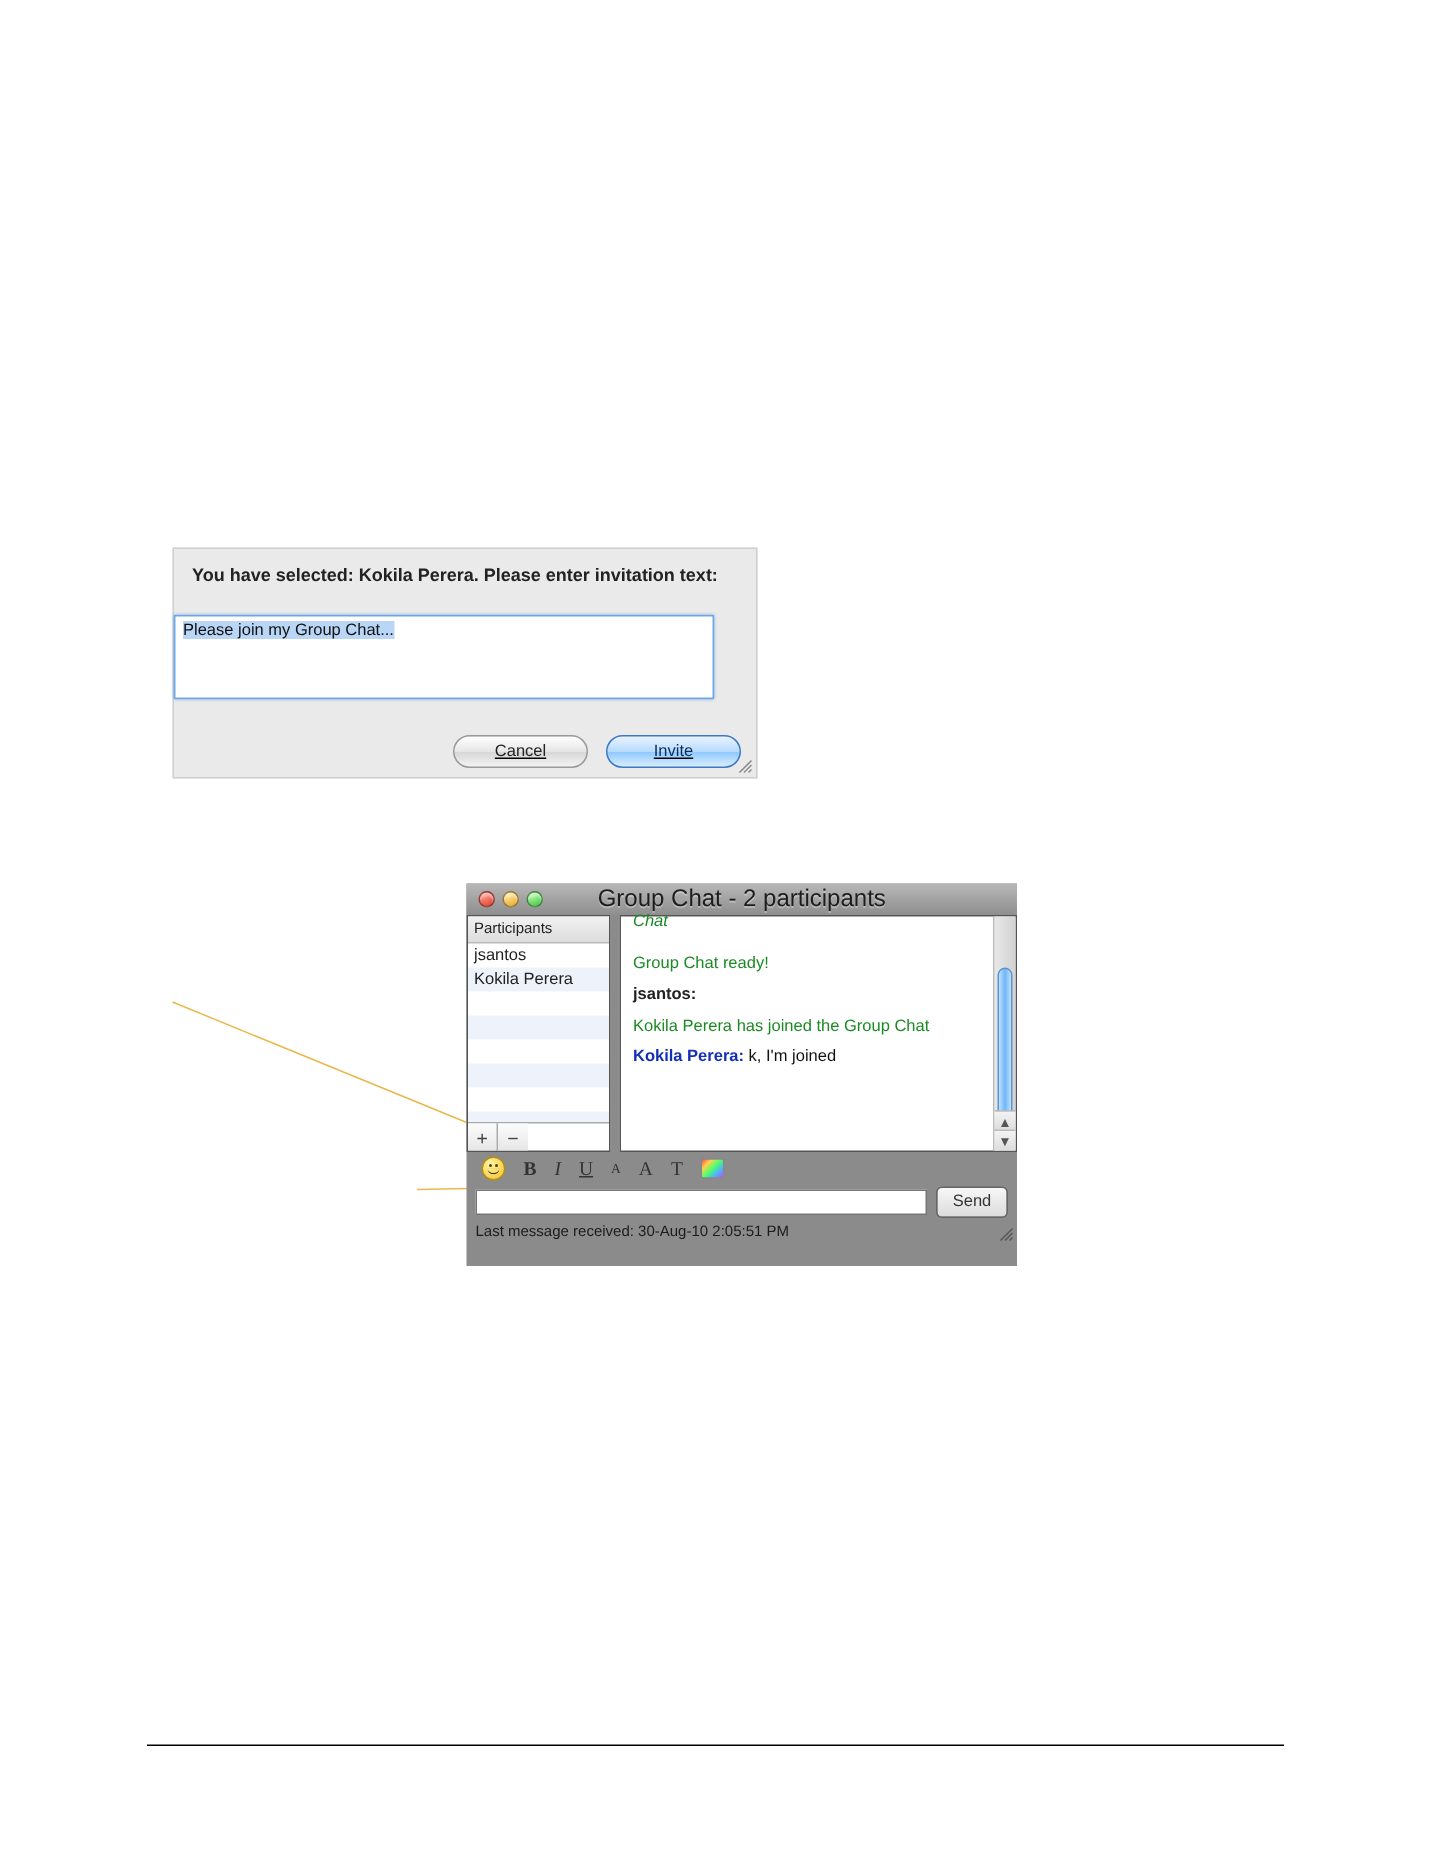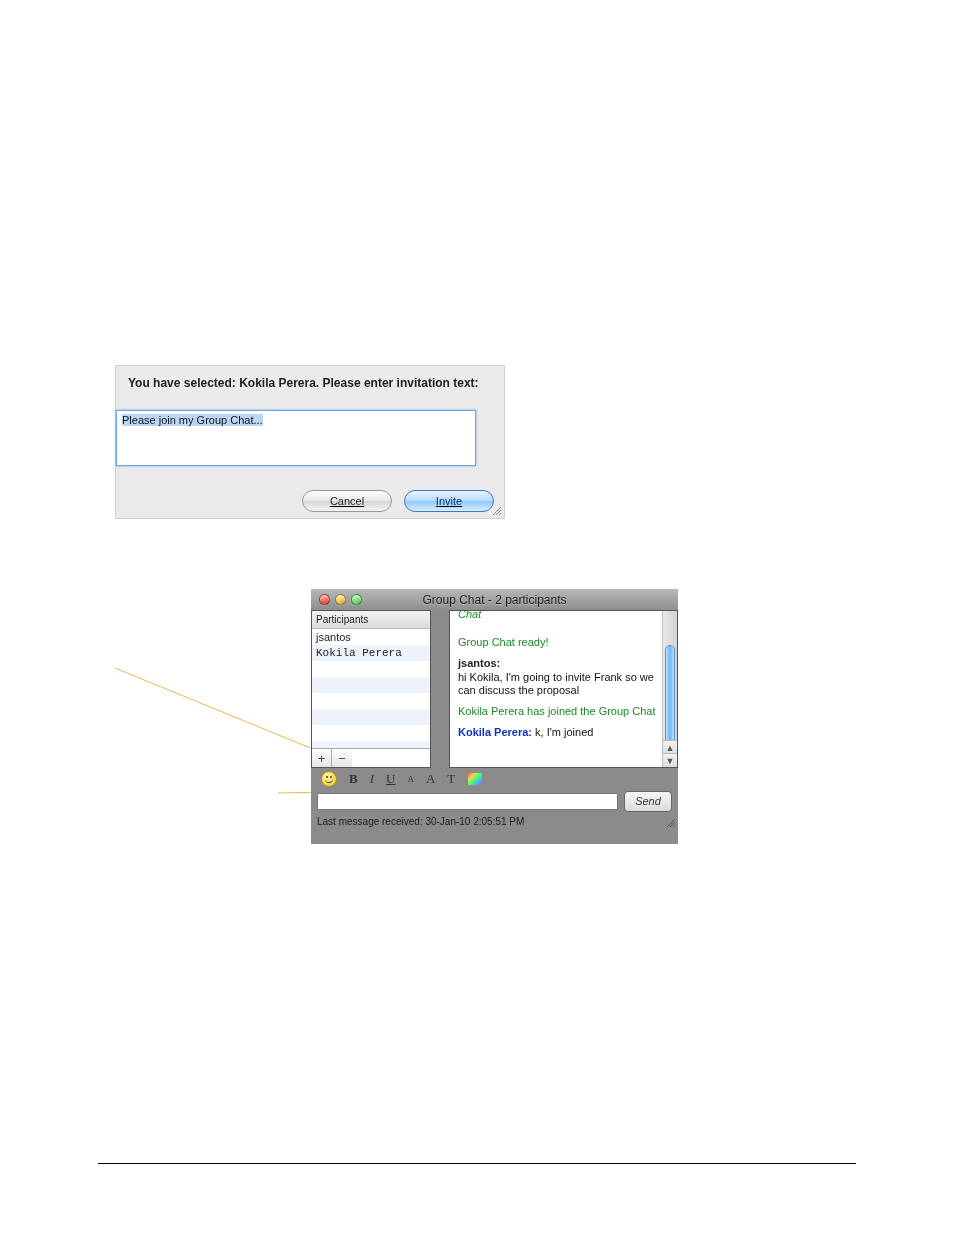--- a/index.html
+++ b/index.html
@@ -120,39 +120,39 @@
     box-sizing: border-box;
     box-shadow: inset 0 2px 2px rgba(255,255,255,0.6);
   }
   .tl.red { background: radial-gradient(circle at 35% 30%, #ff8d7a, #d63a2a); }
   .tl.yellow { background: radial-gradient(circle at 35% 30%, #ffe08a, #e2a325); }
   .tl.green { background: radial-gradient(circle at 35% 30%, #a8f29a, #3bbf3b); }
   .title-text {
     position: absolute;
     left: 0; right: 0;
     text-align: center;
-    font-size: 12px;
+    font-size: 16px;
     color: #1d1d1d;
     text-shadow: 0 1px 0 rgba(255,255,255,0.3);
     pointer-events: none;
   }
 
   .chat-body {
     display: flex;
     height: 158px;
     background: #8b8b8b;
   }
   .participants-pane {
-    width: 120px;
+    width: 96px;
     background: #ffffff;
     border: 1px solid #555;
     box-sizing: border-box;
     display: flex;
     flex-direction: column;
-    margin: 0 16px 0 0;
+    margin: 0 4px 0 0;
   }
   .participants-pane .hdr {
     height: 17px;
     background: linear-gradient(#f2f2f2, #dcdcdc);
     border-bottom: 1px solid #bbb;
     font-size: 10px;
     color: #222;
     display: flex;
     align-items: center;
     padding-left: 4px;
@@ -160,21 +160,21 @@
   .p-list {
     flex: 1;
     overflow: hidden;
   }
   .p-row {
     height: 16px;
     line-height: 16px;
     font-size: 11px;
     padding-left: 4px;
   }
-  .p-row.alt { background: #eef3fb; font-family: Liberation Mono, monospace; }
+  .p-row.alt { background: #eef3fb; }
   .p-controls {
     height: 18px;
     border-top: 1px solid #aaa;
     display: flex;
   }
   .p-controls .sq {
     width: 20px;
     height: 18px;
     border-right: 1px solid #aaa;
     background: linear-gradient(#fdfdfd, #e6e6e6);
@@ -318,21 +318,20 @@
     height: 19px;
     border-radius: 4px;
     border: 1px solid #666;
     background: linear-gradient(#f7f7f7, #dcdcdc);
     font-size: 11px;
     color: #333;
     display: flex;
     align-items: center;
     justify-content: center;
     cursor: pointer;
-    font-style: italic;
   }
 
   .status-bar {
     height: 18px;
     padding: 0 6px;
     font-size: 10px;
     color: #1c1c1c;
     display: flex;
     align-items: center;
     position: relative;
@@ -413,21 +412,20 @@
           <div class="sq minus">−</div>
         </div>
       </div>
 
       <div class="chat-pane">
         <div class="chat-top-label">Chat</div>
         <div class="chat-scroll">
           <div class="sys">Group Chat ready!</div>
           <div class="msg">
             <span class="sender">jsantos:</span><br>
-            <span class="body">hi Kokila, I'm going to invite Frank so we can discuss the proposal</span>
           </div>
           <div class="sys">Kokila Perera has joined the Group Chat</div>
           <div class="msg kokila">
             <span class="sender">Kokila Perera:</span>
             <span class="body">k, I'm joined</span>
           </div>
         </div>
         <div class="vscroll">
           <div class="thumb"></div>
           <div class="arrow up">▲</div>
@@ -448,21 +446,21 @@
       <span class="fmt t">T</span>
       <div class="color-swatch"></div>
     </div>
 
     <div class="compose-row">
       <div class="compose-input"></div>
       <div class="send-btn">Send</div>
     </div>
 
     <div class="status-bar">
-      <span>Last message received: 30-Jan-10 2:05:51 PM</span>
+      <span>Last message received: 30-Aug-10 2:05:51 PM</span>
       <div class="resize-grip">
         <svg width="12" height="12">
             <g stroke="#555" stroke-width="1">
           <line x1="3" y1="11" x2="11" y2="3"></line>
           <line x1="6" y1="11" x2="11" y2="6"></line>
           <line x1="9" y1="11" x2="11" y2="9"></line>
         </g>
           </svg>
       </div>
     </div>

